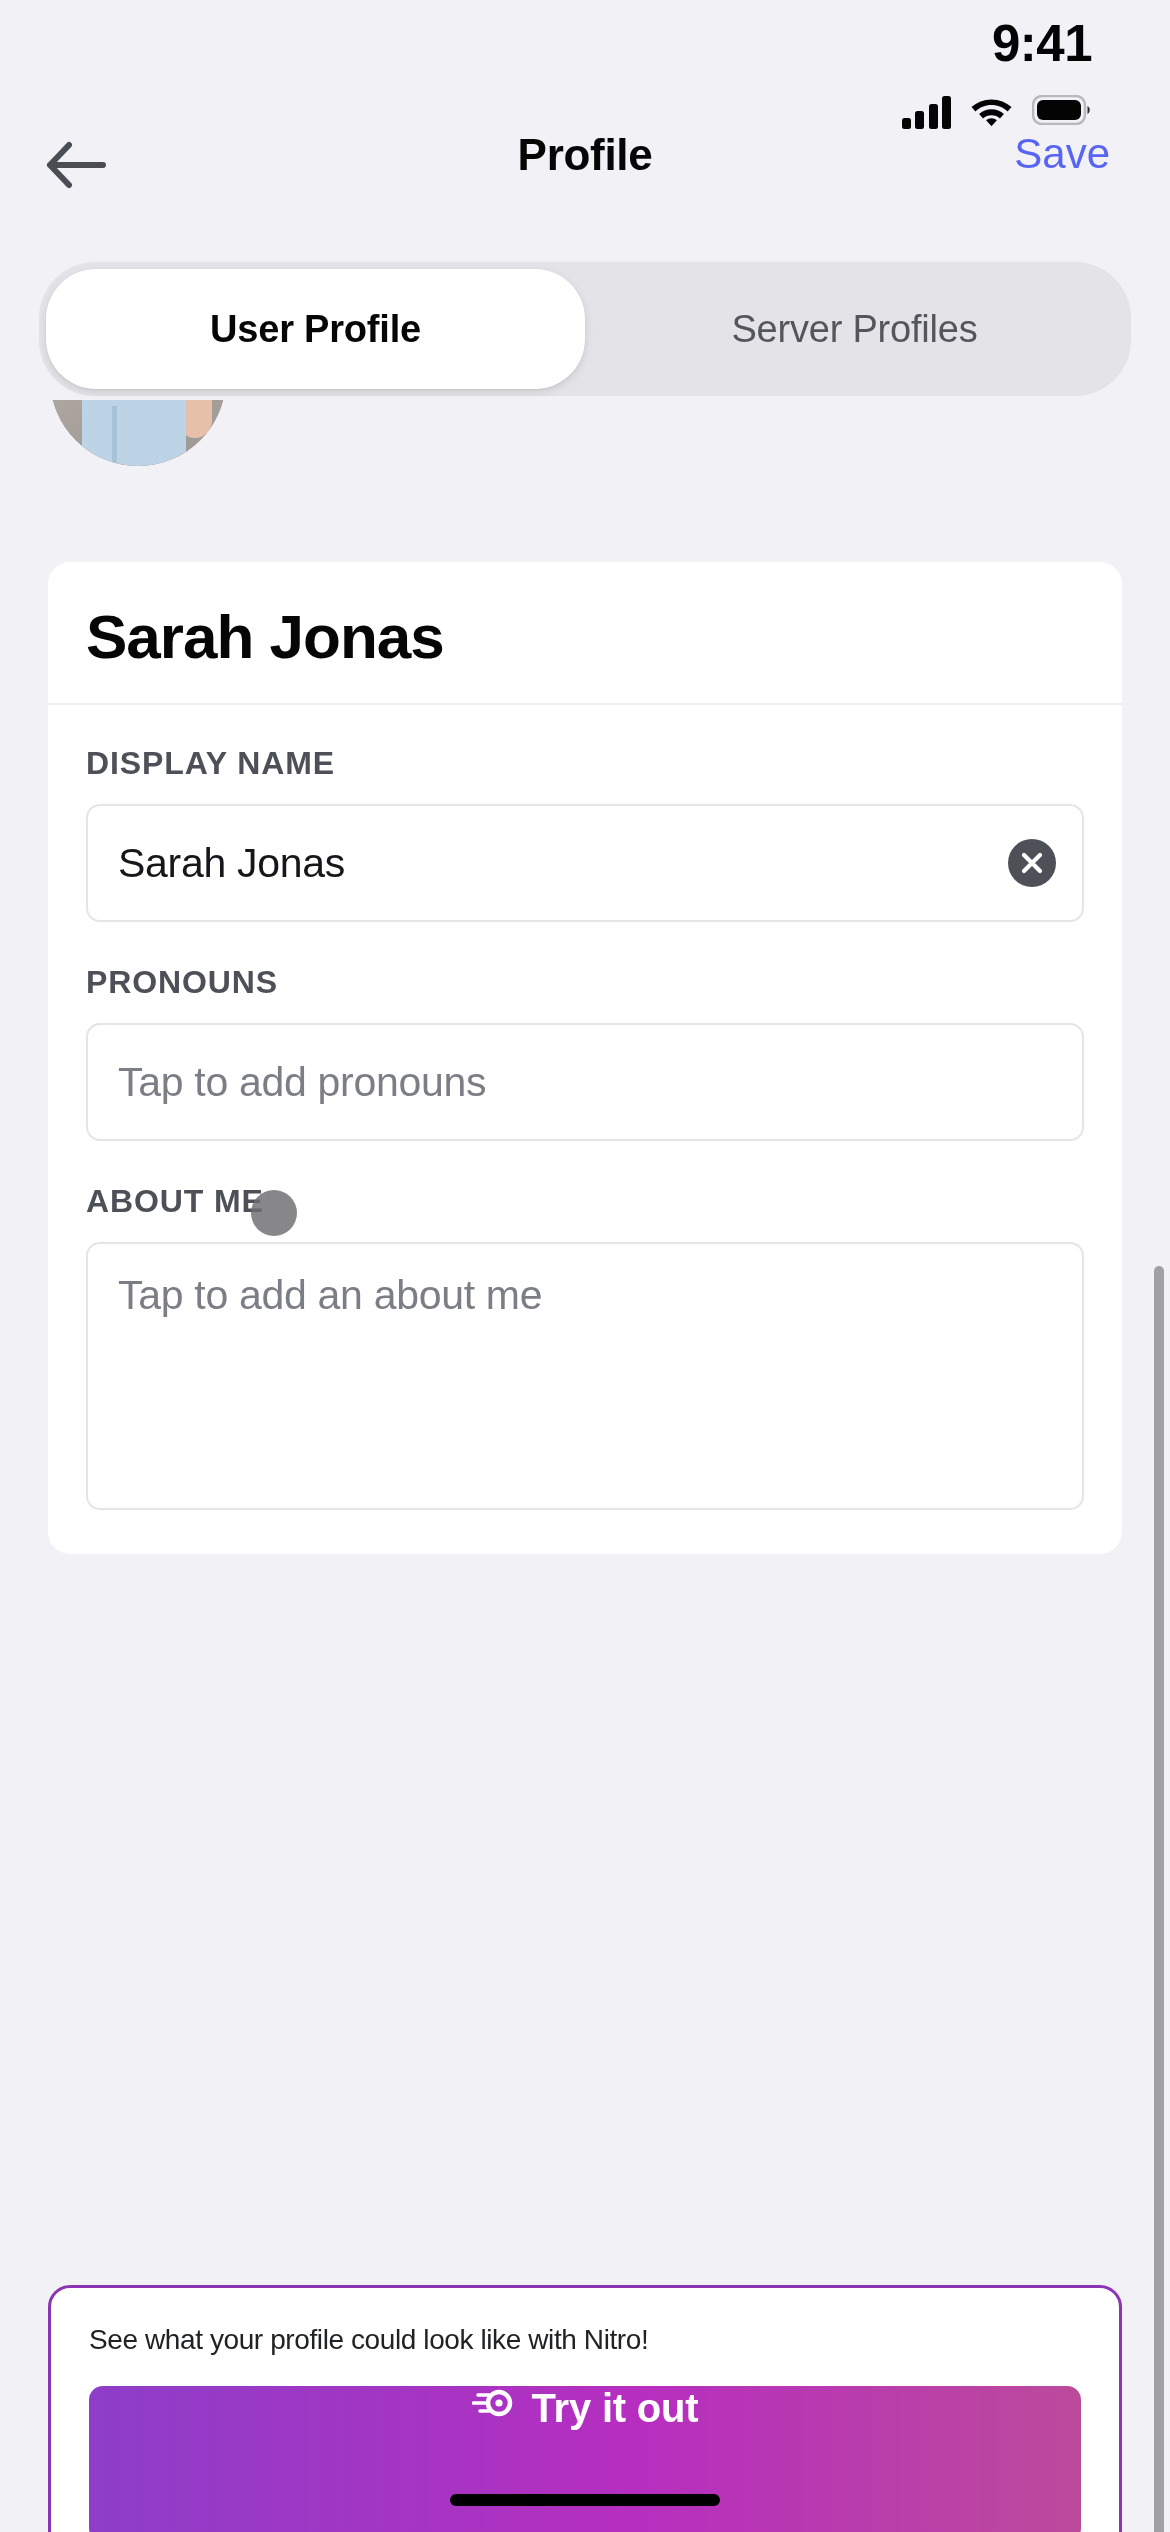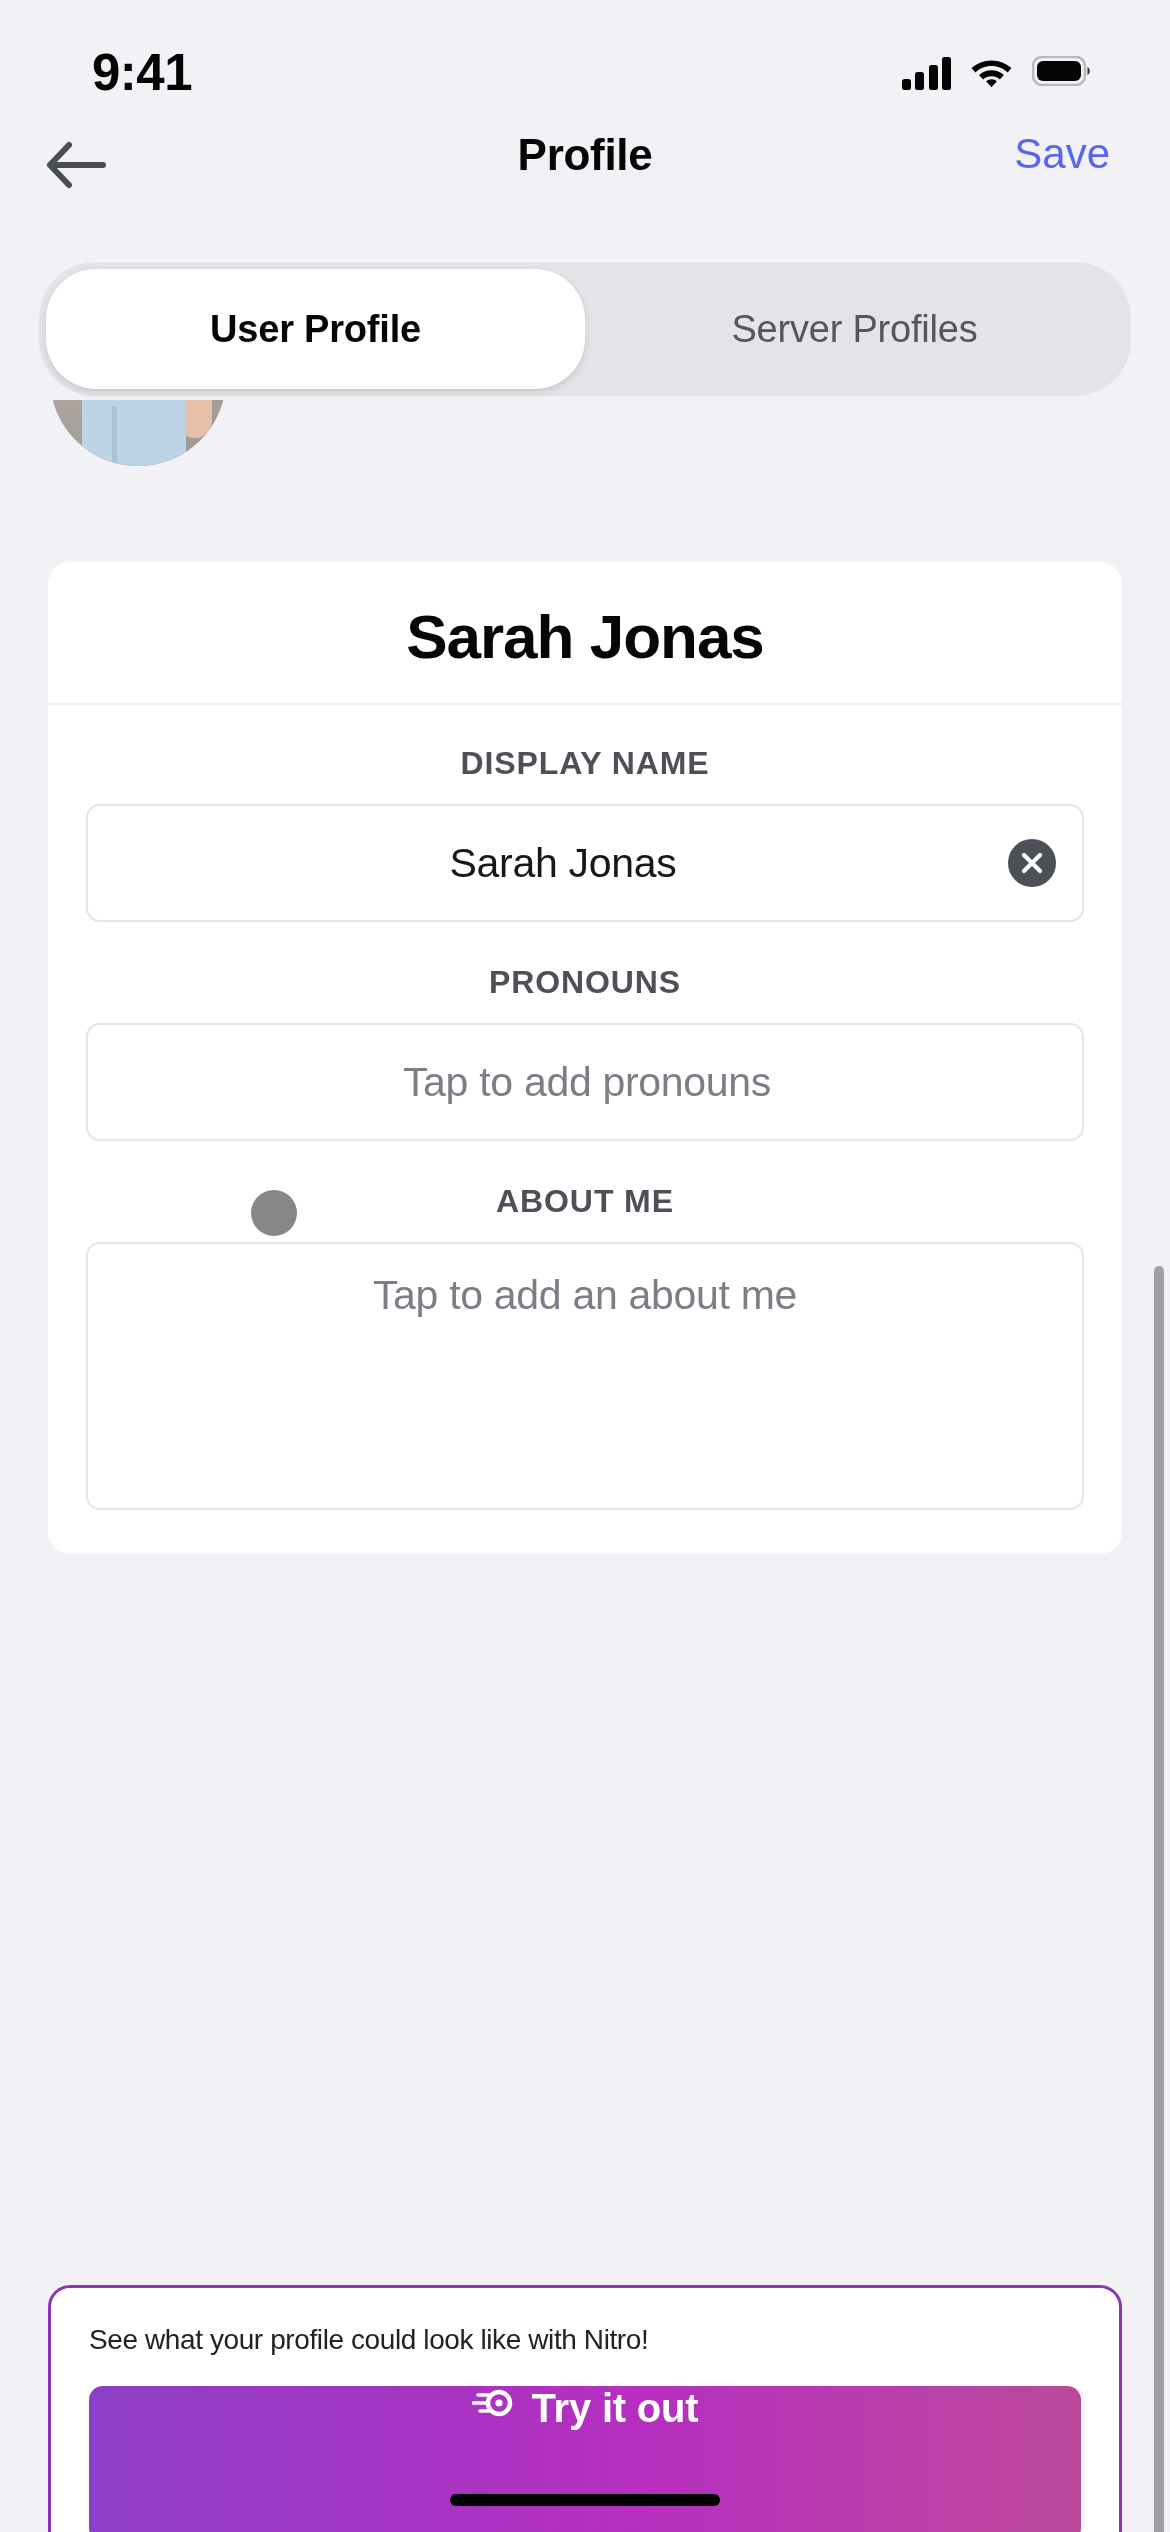--- a/index.html
+++ b/index.html
@@ -13,24 +13,25 @@
   body {
     font-family: "Liberation Sans", sans-serif;
     background: #f2f1f6;
     position: relative;
   }
 
   
   .status-bar {
     height: 130px;
     display: flex;
-    align-items: center;
+    align-items: flex-end;
     justify-content: space-between;
     padding: 0 78px 0 92px;
     position: relative;
+    flex-direction: column;
   }
   .status-time {
     font-size: 51px;
     font-weight: 700;
     color: #040404;
     letter-spacing: -0.5px;
     margin-top: 14px;
   }
   .status-icons {
     display: flex;
@@ -149,21 +150,20 @@
   .avatar .ph-arm  { position:absolute; right:14px; top:62px; width:34px; height:86px; background:#e6c0a8; border-radius:18px; }
   .avatar .ph-arm2 { position:absolute; left:34px; top:64px; width:20px; height:82px; background:#cfa98f; border-radius:12px; }
   .avatar .ph-jean { position:absolute; left:32px; right:40px; bottom:0px; height:76px; background:#bdd3e6; border-radius:6px; }
   .avatar .ph-seam { position:absolute; left:62px; bottom:0; width:5px; height:60px; background:#a8c2d8; }
 
   .card {
     background: #ffffff;
     border-radius: 22px;
     margin: 62px 48px 15px 48px;
     overflow: hidden;
-    text-align: center;
   }
   .identity {
     padding: 42px 38px 34px 38px;
     border-bottom: 2px solid #edeef0;
   }
   .identity .name {
     font-size: 62px;
     font-weight: 700;
     color: #060607;
     letter-spacing: -1px;

